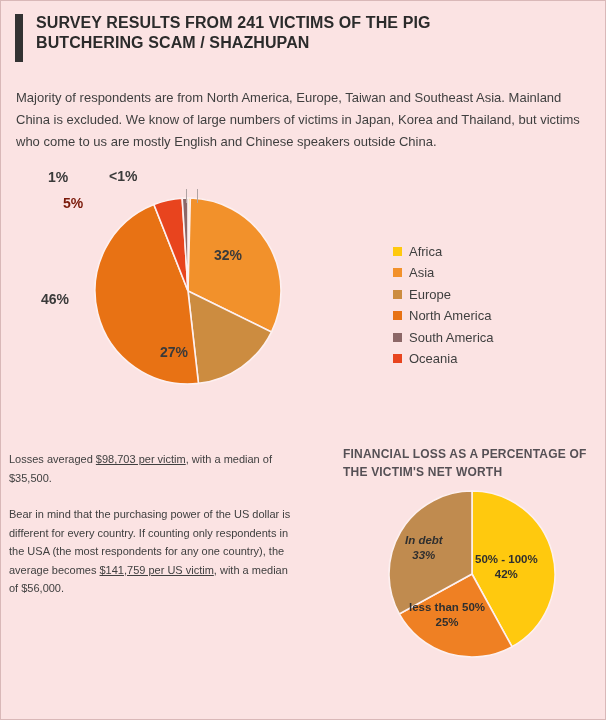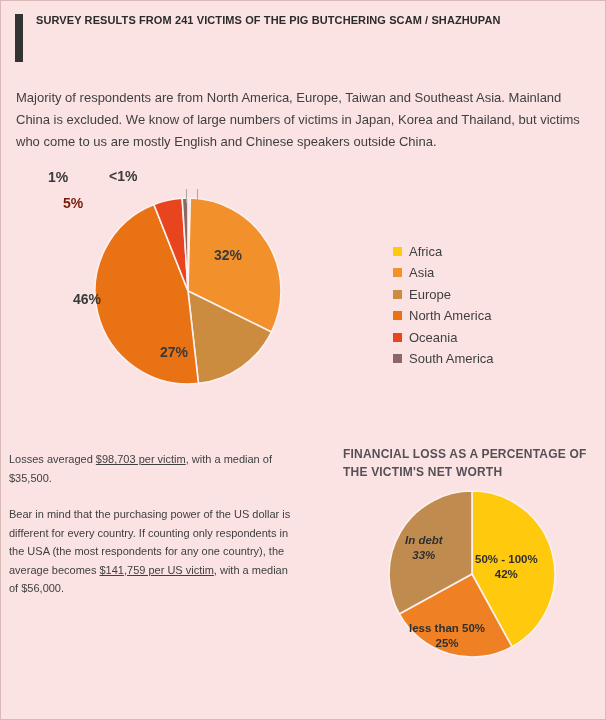--- a/index.html
+++ b/index.html
@@ -26,21 +26,21 @@
   }
   #header-accent-bar {
     width: 8px;
     min-width: 8px;
     height: 48px;
     background: #333333;
     margin-right: 13px;
     margin-top: 1px;
   }
   #page-title {
-    font-size: 11px;
+    font-size: 16px;
     font-weight: bold;
     line-height: 1.28;
     letter-spacing: 0.1px;
     color: #2b2b2b;
     text-transform: uppercase;
     max-width: 470px;
   }
 
   
   #intro-paragraph {
@@ -68,21 +68,21 @@
   }
   .pie-label {
     position: absolute;
     font-size: 14px;
     font-weight: bold;
     color: #3a3a3a;
     white-space: nowrap;
   }
   #label-asia      { left: 213px; top: 83px; }
   #label-europe    { left: 159px; top: 180px; }
-  #label-namerica  { left: 40px;  top: 127px; margin-left: 32px; }
+  #label-namerica  { left: 40px;  top: 127px; }
   #label-oceania   { left: 62px;  top: 31px;  color: #7a1a0a; }
   #label-samerica  { left: 47px;  top: 5px;   }
   #label-africa    { left: 108px; top: 4px;   }
 
   .leader-line {
     position: absolute;
     background: #b0a3a3;
     width: 1px;
   }
 
@@ -154,21 +154,21 @@
   .nw-label {
     position: absolute;
     font-size: 11.5px;
     font-weight: bold;
     color: #2f2f2f;
     text-align: center;
     line-height: 1.35;
     white-space: nowrap;
   }
   #nw-label-high { left: 88px; top: 63px; }
-  #nw-label-low  { left: 22px; top: 111px; margin-top: 21px; }
+  #nw-label-low  { left: 22px; top: 111px; }
   #nw-label-debt { left: 18px; top: 44px; font-style: italic; }
 </style>
 </head>
 <body>
 
 <div id="header">
   <div id="header-accent-bar"></div>
   <div id="page-title">SURVEY RESULTS FROM 241 VICTIMS OF THE PIG BUTCHERING SCAM / SHAZHUPAN</div>
 </div>
 
@@ -210,26 +210,26 @@
       </div>
       <div class="legend-item">
         <span class="legend-swatch" style="background: rgb(204, 140, 64);"></span>
         <span class="legend-label">Europe</span>
       </div>
       <div class="legend-item">
         <span class="legend-swatch" style="background: rgb(232, 114, 20);"></span>
         <span class="legend-label">North America</span>
       </div>
       <div class="legend-item">
+        <span class="legend-swatch" style="background: rgb(140, 103, 103);"></span>
+        <span class="legend-label">South America</span>
+      </div>
+      <div class="legend-item">
         <span class="legend-swatch" style="background: rgb(232, 68, 30);"></span>
         <span class="legend-label">Oceania</span>
-      </div>
-      <div class="legend-item">
-        <span class="legend-swatch" style="background: rgb(140, 103, 103);"></span>
-        <span class="legend-label">South America</span>
       </div>
     </div>
 </div>
 
 <div id="bottom-region">
 
   <div id="bottom-text">
     <p><span>Losses averaged </span><span class="u">$98,703 per victim</span><span>, with a median of $35,500.</span></p>
     <p><span>Bear in mind that the purchasing power of the US dollar is different for every country. If counting only respondents in the USA (the most respondents for any one country), the average becomes </span><span class="u">$141,759 per US victim</span><span>, with a median of $56,000.</span></p>
   </div>

